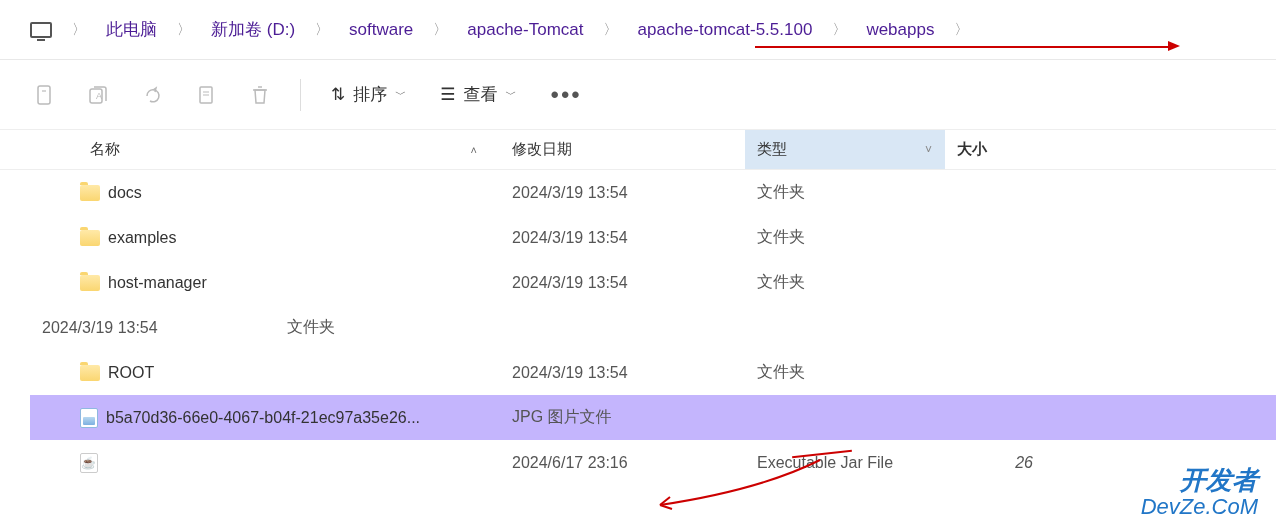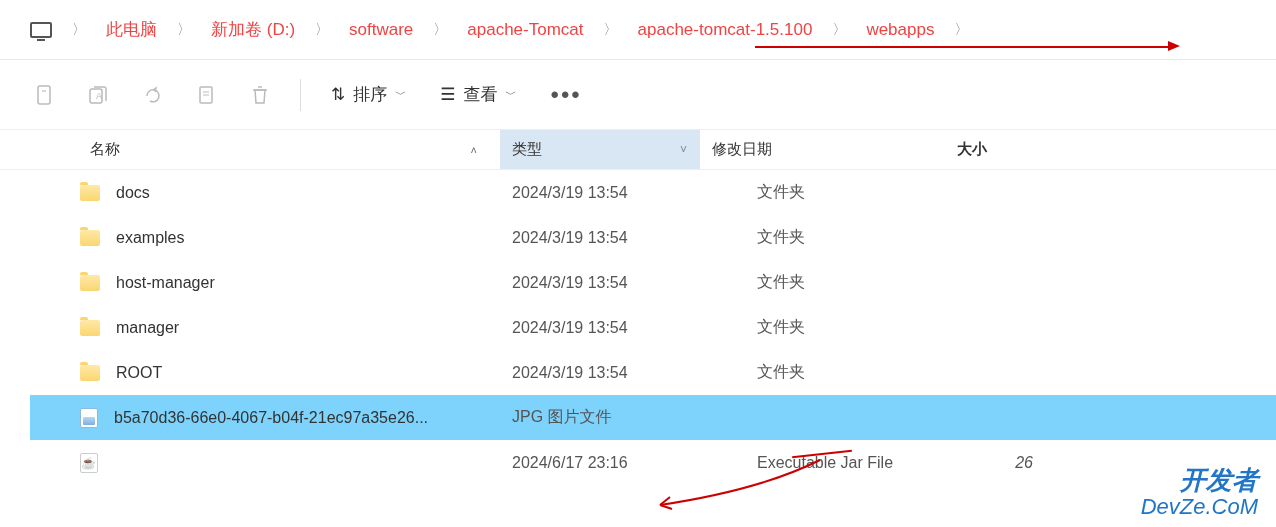--- a/index.html
+++ b/index.html
@@ -1,20 +1,20 @@
 <!DOCTYPE html>
 <html><head>
   <meta charset="utf-8">
   <style>
     * { margin: 0; padding: 0; box-sizing: border-box; font-family: "Microsoft YaHei", "Segoe UI", sans-serif; }
     body { background: #fff; width: 1276px; height: 527px; overflow: hidden; position: relative; }
     
     
     .breadcrumb-bar { display: flex; align-items: center; height: 60px; padding: 0 20px; border-bottom: 1px solid #e8e8e8; gap: 4px; }
-    .breadcrumb-item { display: flex; align-items: center; gap: 8px; padding: 6px 10px; cursor: pointer; font-size: 17px; color: #ef4444; white-space: nowrap; }
+    .breadcrumb-item { display: flex; align-items: center; gap: 8px; padding: 6px 10px; cursor: pointer; font-size: 17px; color: #4c1d95; white-space: nowrap; }
     .chevron { color: #888; font-size: 14px; padding: 0 6px; user-select: none; }
     
     
     .red-underline { position: absolute; height: 2px; background: #cc0000; }
     .red-arrow-tip { position: absolute; width: 0; height: 0; border-top: 5px solid transparent; border-bottom: 5px solid transparent; border-left: 12px solid #cc0000; }
     
     
     .toolbar { display: flex; align-items: center; height: 70px; padding: 0 20px; gap: 6px; border-bottom: 1px solid #eee; }
     .toolbar-btn { display: flex; align-items: center; justify-content: center; width: 48px; height: 48px; border-radius: 4px; color: #aaa; font-size: 22px; }
     .toolbar-sep { width: 1px; height: 32px; background: #ddd; margin: 0 10px; }
@@ -28,23 +28,23 @@
     .col-name { width: 470px; padding-left: 60px; gap: 8px; }
     .col-date { width: 245px; }
     .col-type { width: 200px; background: #d9e7f5; justify-content: space-between; }
     .col-size { width: 100px; font-weight: bold; }
     .sort-caret { font-size: 11px; color: #666; }
     .type-dd { color: #888; font-size: 12px; }
     
     
     .file-list { }
     .file-row { display: flex; align-items: center; height: 45px; font-size: 16px; color: #333; cursor: default; }
-    .file-row.selected { background: #7dd3fc; align-items: flex-end; }
+    .file-row.selected { background: #c4b5fd; align-items: flex-end; }
     .cell { padding: 0 12px; display: flex; align-items: center; height: 100%; white-space: nowrap; overflow: hidden; text-overflow: ellipsis; }
-    .cell-name { width: 470px; padding-left: 50px; gap: 16px; }
+    .cell-name { width: 470px; padding-left: 50px; gap: 8px; }
     .cell-date { width: 245px; color: #555; }
     .cell-type { width: 200px; color: #555; }
     .cell-size { width: 100px; color: #555; text-align: right; justify-content: flex-end; font-style: italic; }
     
     
     .folder-icon { width: 20px; height: 16px; background: linear-gradient(#ffe9a8, #fad671); border-radius: 2px; position: relative; flex-shrink: 0; }
     .folder-icon::before { content: ''; position: absolute; top: -3px; left: 0; width: 8px; height: 3px; background: #fad671; border-radius: 2px 2px 0 0; }
     .jpg-icon { width: 18px; height: 20px; background: #fff; border: 1px solid #8fb8e0; border-radius: 2px; position: relative; flex-shrink: 0; }
     .jpg-icon::after { content: ''; position: absolute; bottom: 2px; left: 2px; right: 2px; height: 8px; background: linear-gradient(#b8d8f0, #7db0e0); border-radius: 1px; }
     .jar-icon { width: 18px; height: 20px; background: #fff; border: 1px solid #ccc; border-radius: 2px; position: relative; flex-shrink: 0; display:flex; align-items:center; justify-content:center; }
@@ -77,21 +77,21 @@
   <span class="chevron">〉</span>
   <div class="breadcrumb-item">
       <span>software</span>
     </div>
   <span class="chevron">〉</span>
   <div class="breadcrumb-item">
       <span>apache-Tomcat</span>
     </div>
   <span class="chevron">〉</span>
   <div class="breadcrumb-item">
-      <span>apache-tomcat-1.5.100</span>
+      <span>apache-tomcat-5.5.100</span>
     </div>
   <span class="chevron">〉</span>
   <div class="breadcrumb-item">
       <span>webapps</span>
     </div>
   <span class="chevron">〉</span>
 </div>
 
 <div class="red-underline" style="left:755px; top:46px; width:415px;"></div>
 <div class="red-arrow-tip" style="left:1168px; top:41px;"></div>
@@ -142,27 +142,27 @@
     <span class="dd-caret">﹀</span>
   </div>
   <div class="more-btn">•••</div>
 </div>
 
 <div class="list-header" style="padding-left:30px;">
   <div class="col col-name">
     <span>名称</span>
     <span class="sort-caret" style="margin-left:auto; margin-right:10px;">˄</span>
   </div>
+  <div class="col col-date">
+      <span>修改日期</span>
+    </div>
   <div class="col col-type">
     <span>类型</span>
     <span class="type-dd">˅</span>
   </div>
-  <div class="col col-date">
-      <span>修改日期</span>
-    </div>
   <div class="col col-size">
       <span>大小</span>
     </div>
 </div>
 
 <div class="file-list" style="padding-left:30px;">
   <div class="file-row">
     <div class="cell cell-name">
         <span class="folder-icon"></span>
         <span>docs</span>
@@ -183,24 +183,20 @@
   <div class="file-row">
     <div class="cell cell-name">
         <span class="folder-icon"></span>
         <span>host-manager</span>
       </div>
     <div class="cell cell-date">2024/3/19 13:54</div>
     <div class="cell cell-type">文件夹</div>
     <div class="cell cell-size"></div>
   </div>
   <div class="file-row">
-    <div class="cell cell-name">
-        <span class="folder-icon"></span>
-        <span>manager</span>
-      </div>
     <div class="cell cell-date">2024/3/19 13:54</div>
     <div class="cell cell-type">文件夹</div>
     <div class="cell cell-size"></div>
   </div>
   <div class="file-row">
     <div class="cell cell-name">
         <span class="folder-icon"></span>
         <span>ROOT</span>
       </div>
     <div class="cell cell-date">2024/3/19 13:54</div>

